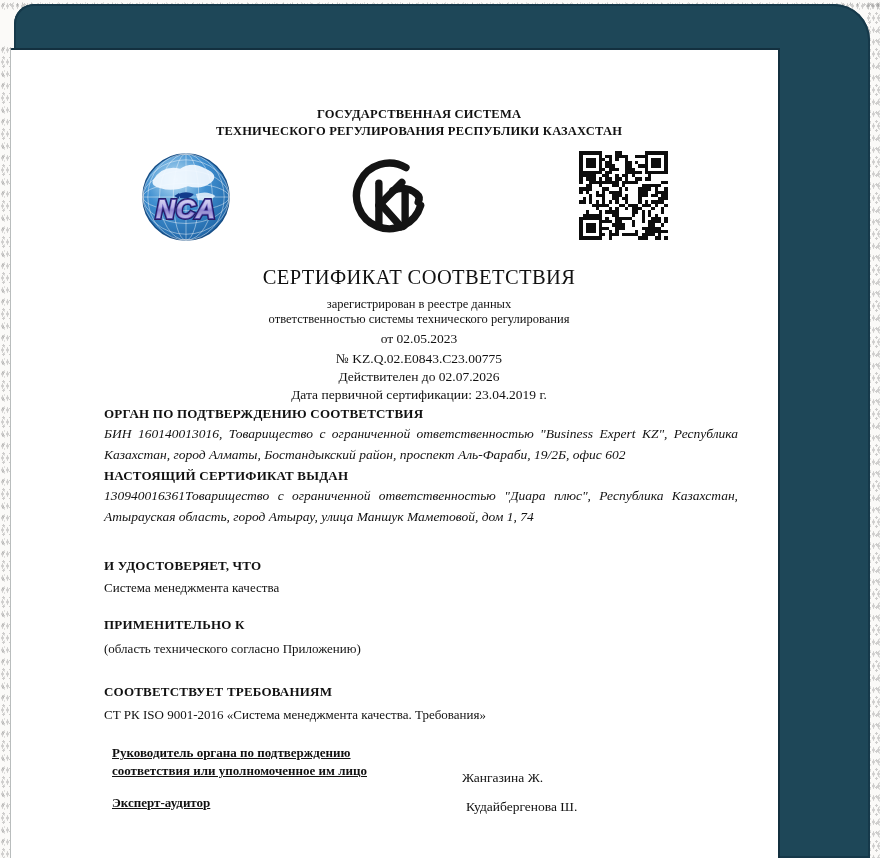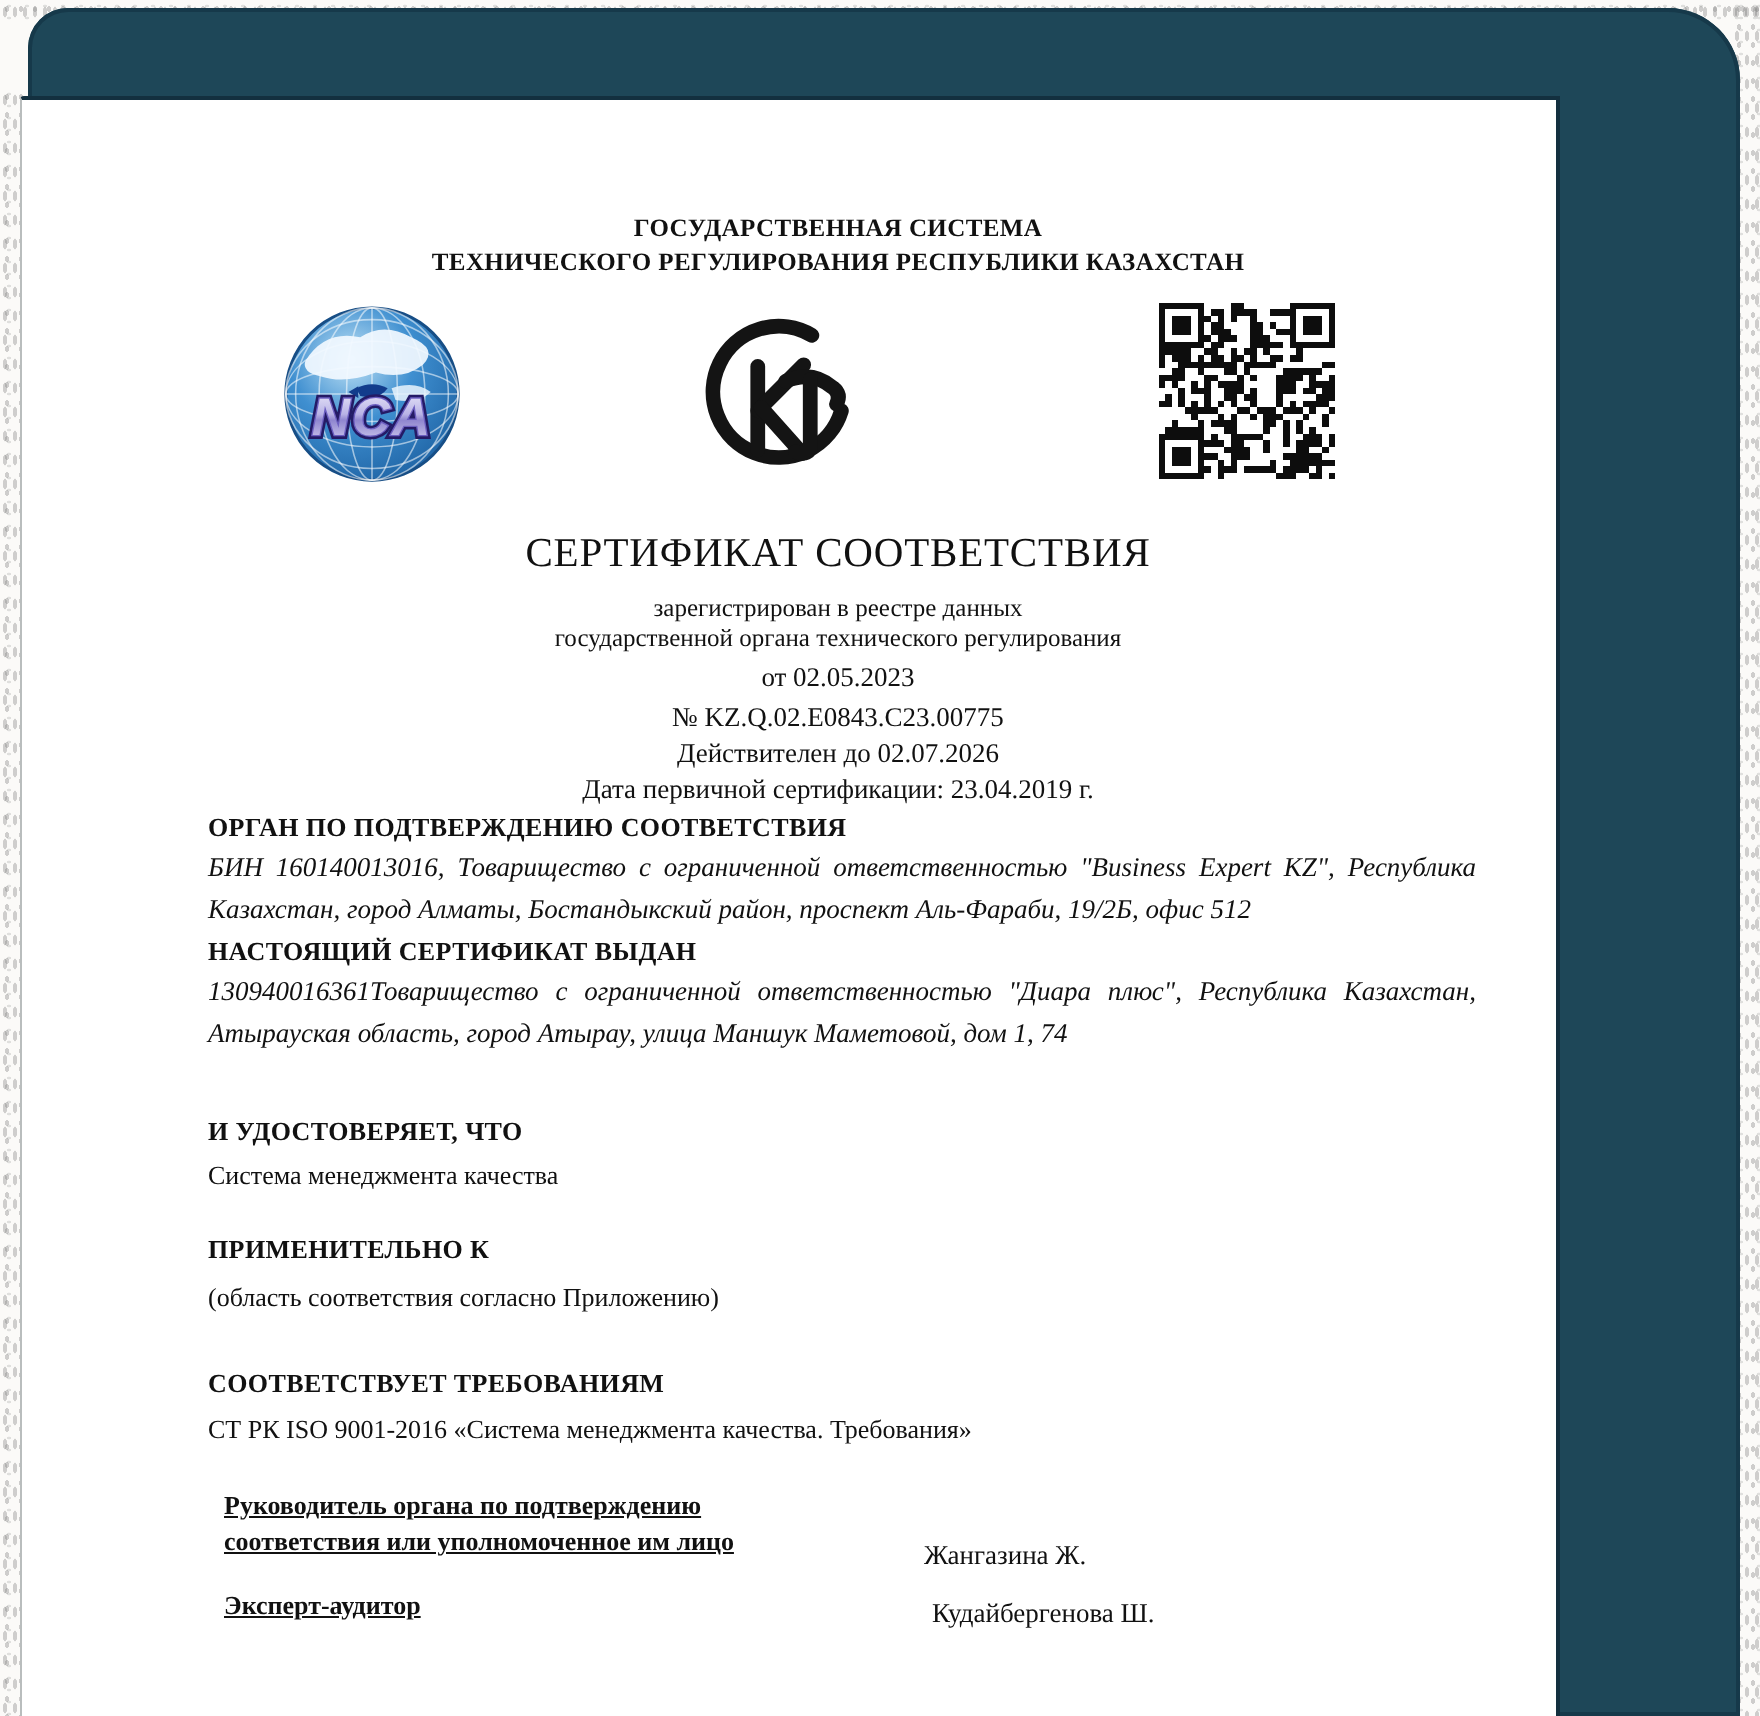--- a/index.html
+++ b/index.html
@@ -404,42 +404,42 @@
             <rect x="2" y="22" width="5" height="5" fill="#ffffff"></rect>
             <rect x="3" y="23" width="3" height="3"></rect>
           </g>
       </svg>
     </div>
 
     <div class="abs ctr title" style="top:216px">СЕРТИФИКАТ СООТВЕТСТВИЯ</div>
 
     <div class="abs ctr small" style="top:247px">
       <div>зарегистрирован в реестре данных</div>
-      <div>государственной органа технического регулирования</div>
+      <div>ответственностью системы технического регулирования</div>
     </div>
 
     <div class="abs ctr mid" style="top:281px">от 02.05.2023</div>
 
     <div class="abs ctr mid" style="top:301px">№ KZ.Q.02.E0843.C23.00775</div>
 
     <div class="abs ctr mid" style="top:319px">Действителен до 02.07.2026</div>
 
     <div class="abs ctr mid" style="top:337px">Дата первичной сертификации: 23.04.2019  г.</div>
 
     <div class="abs lft heading" style="top:356px">ОРГАН ПО ПОДТВЕРЖДЕНИЮ СООТВЕТСТВИЯ</div>
-    <div class="abs lft ital" style="top:373px">БИН 160140013016, Товарищество с ограниченной ответственностью "Business Expert KZ", Республика Казахстан, город  Алматы, Бостандыкский район, проспект Аль-Фараби, 19/2Б, офис 512</div>
+    <div class="abs lft ital" style="top:373px">БИН 160140013016, Товарищество с ограниченной ответственностью "Business Expert KZ", Республика Казахстан, город  Алматы, Бостандыкский район, проспект Аль-Фараби, 19/2Б, офис 602</div>
 
     <div class="abs lft heading" style="top:418px">НАСТОЯЩИЙ СЕРТИФИКАТ ВЫДАН</div>
     <div class="abs lft ital" style="top:435px">130940016361Товарищество с ограниченной ответственностью "Диара плюс", Республика Казахстан, Атырауская область, город Атырау, улица Маншук Маметовой, дом 1, 74</div>
 
     <div class="abs lft heading" style="top:508px">И УДОСТОВЕРЯЕТ, ЧТО</div>
     <div class="abs lft heading" style="top:567px">ПРИМЕНИТЕЛЬНО К</div>
 
     <div class="abs lft plain" style="top:530px">Система менеджмента качества</div>
-    <div class="abs lft plain" style="top:591px">(область соответствия согласно Приложению)</div>
+    <div class="abs lft plain" style="top:591px">(область технического согласно Приложению)</div>
 
     <div class="abs lft heading" style="top:634px">СООТВЕТСТВУЕТ ТРЕБОВАНИЯМ</div>
     <div class="abs lft plain" style="top:657px">СТ РК ISO 9001-2016 «Система менеджмента качества. Требования»</div>
 
     <div class="abs" style="left:93px; top:694px; width:640px; height:100px; position:absolute">
       <div class="abs sig-role" style="left:8px; top:0; width:272px">Руководитель органа по подтверждению соответствия или уполномоченное им лицо</div>
       <div class="abs sig-name" style="left:358px; top:26px">Жангазина Ж.</div>
       <div class="abs sig-role" style="left:8px; top:50px">Эксперт-аудитор</div>
       <div class="abs sig-name" style="left:362px; top:55px">Кудайбергенова Ш.</div>
     </div>

